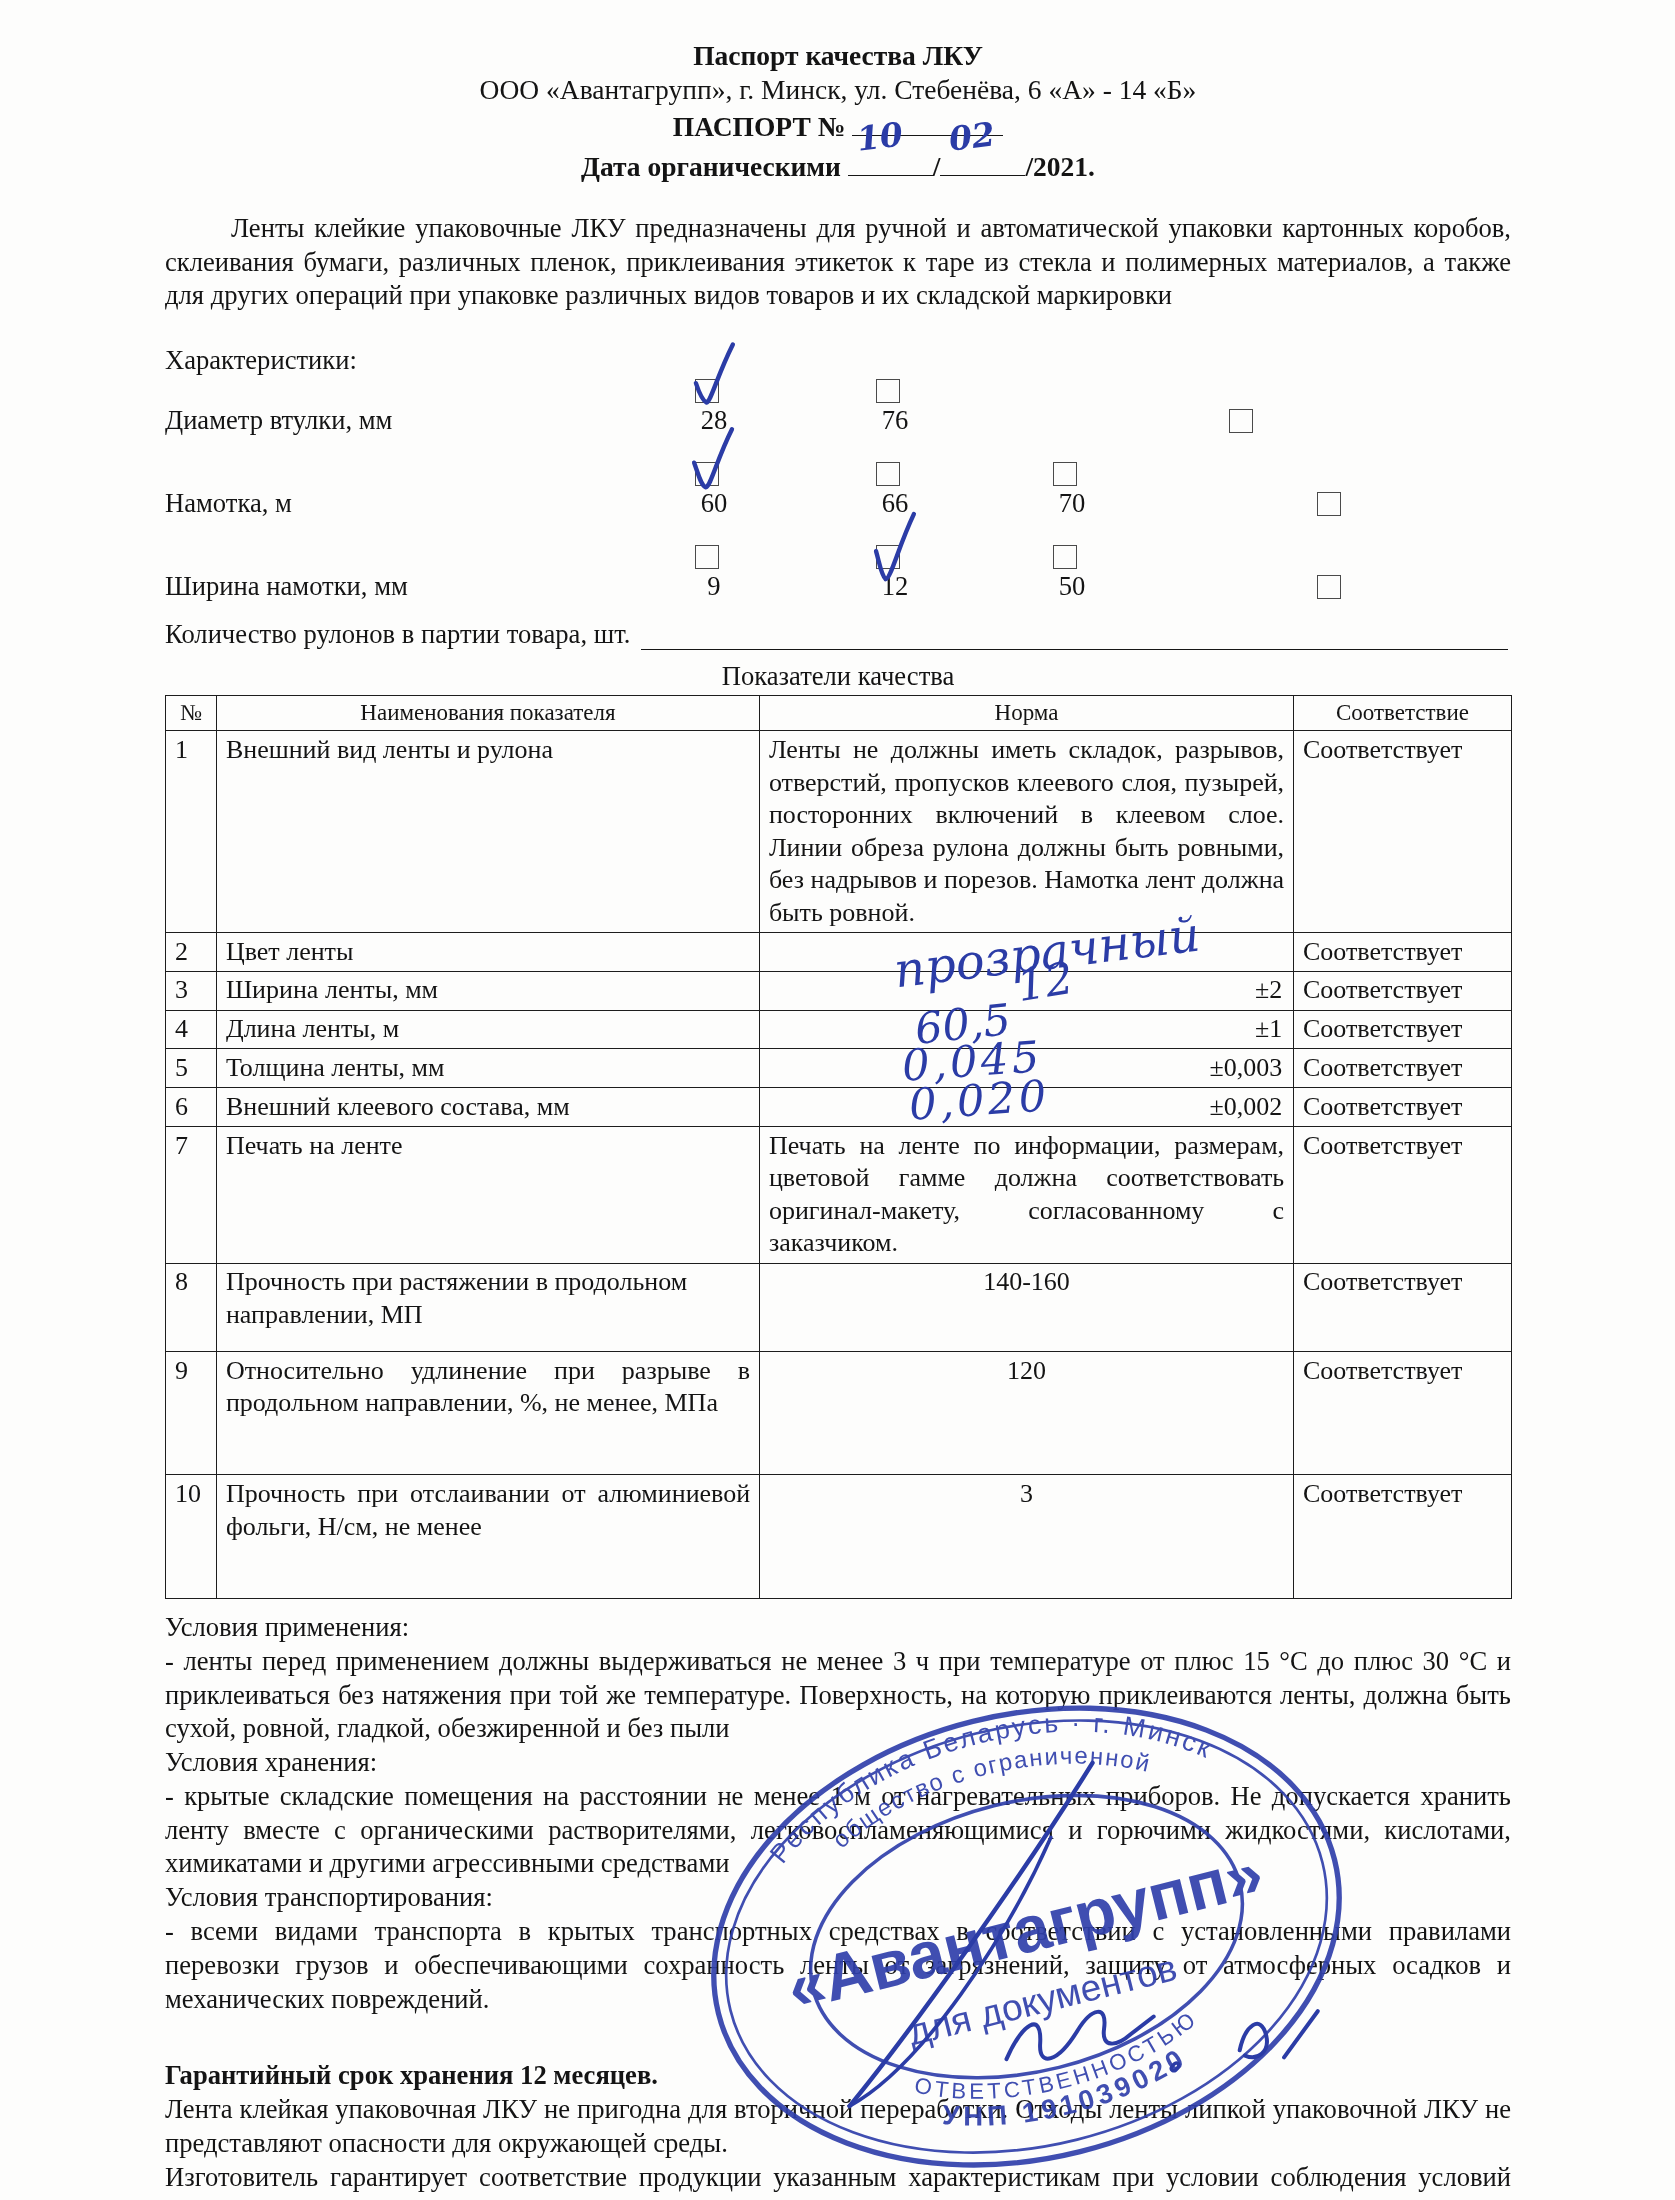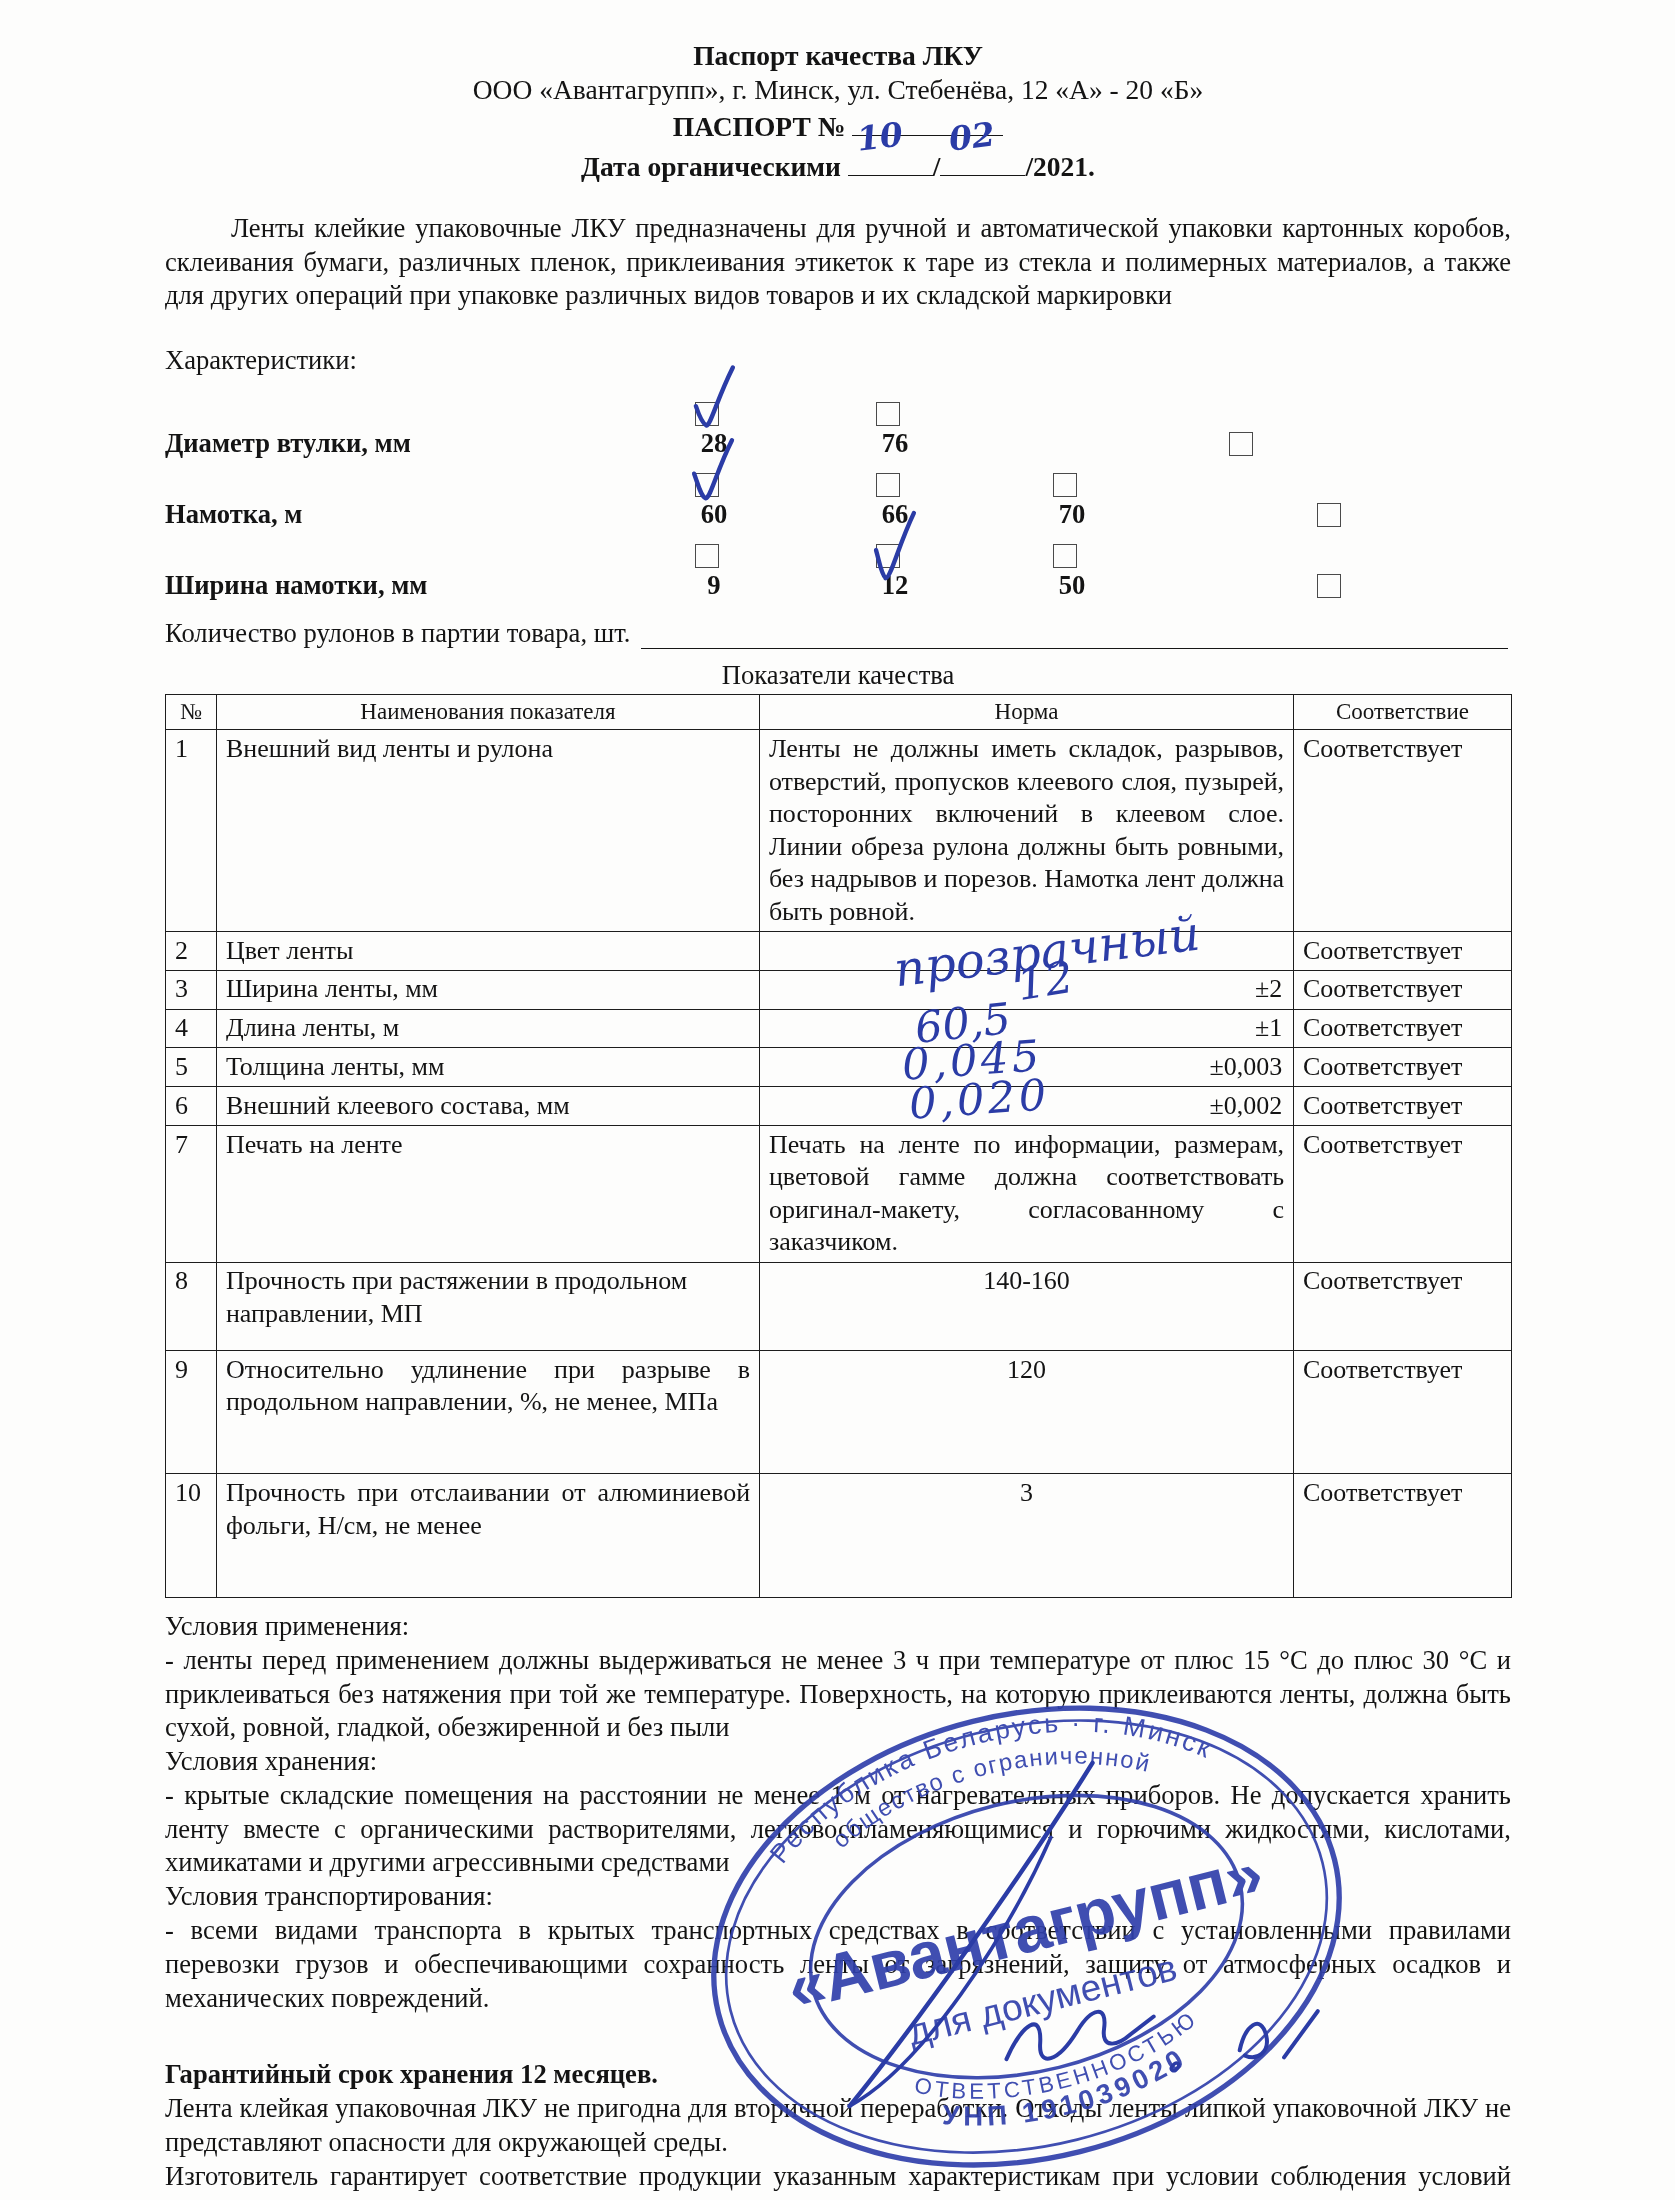--- a/index.html
+++ b/index.html
@@ -7,21 +7,21 @@
         font-family:"Liberation Serif",serif;color:#141414;}
   .content{padding:39px 165px 0 165px;position:relative;}
   .center{text-align:center;}
   .b{font-weight:bold;}
   .hdr-line{font-size:27.5px;line-height:1.24;}
   .blank{display:inline-block;border-bottom:1.8px solid #161616;height:1em;vertical-align:baseline;position:relative;}
   .hw{font-family:"DejaVu Serif",serif;font-style:italic;color:#2b3ca6;white-space:nowrap;}
   .date-hw{position:absolute;left:8.9px;top:-30px;font-size:33px;transform:rotate(-7deg);}
   .intro{font-size:26.6px;line-height:1.27;text-align:justify;text-indent:66px;margin:28px 0 0 0;}
   .chars{margin-top:32px;font-size:26.6px;}
-  .char-grid{display:grid;grid-template-columns:457px 184px 178px 176px 1fr;row-gap:14px;align-items:end;margin-top:26px;font-weight:bold;}
+  .char-grid{display:grid;grid-template-columns:457px 184px 178px 176px 1fr;row-gap:26px;align-items:end;margin-top:3px;}
   .opt{display:flex;align-items:center;flex-direction:column;}
   .cb{width:22px;height:22px;border:1.8px solid #4a4a4a;position:relative;flex:none;margin-right:14px;margin-bottom:1.8px;background:#fff0;}
   .tick{position:absolute;left:-8px;top:-41px;overflow:visible;}
   .optline{border-bottom:1.8px solid #161616;flex:1;height:1em;margin-right:3.5px;}
   .span2{grid-column:4/6;}
   .rolls{display:flex;align-items:flex-end;margin-top:17.7px;font-size:26.6px;}
   .rolls .optline{margin-left:10.6px;}
   .tbl-title{text-align:center;font-size:26.6px;margin-top:10.6px;}
   table.qt{border-collapse:collapse;width:1346px;font-size:26px;margin-top:3.5px;table-layout:fixed;}
   .qt td,.qt th{border:1.8px solid #1d1d1d;vertical-align:top;padding:2.7px 8.9px;line-height:1.25;}
@@ -47,21 +47,21 @@
   .overlay-svg{position:absolute;left:0;top:0;width:1676px;height:2201px;pointer-events:none;}
 </style>
 </head>
 <body>
 
 <div class="page">
   <div class="content">
 
     <div class="center">
       <div class="hdr-line b">Паспорт качества ЛКУ</div>
-      <div class="hdr-line">ООО «Авантагрупп», г. Минск, ул. Стебенёва, 12 «А» - 20 «Б»</div>
+      <div class="hdr-line">ООО «Авантагрупп», г. Минск, ул. Стебенёва, 6 «А» - 14 «Б»</div>
       <div class="hdr-line b">
         <span>ПАСПОРТ №</span>
         <span class="blank" style="width:151px;"></span>
       </div>
       <div class="hdr-line b" style="margin-top:3.5px;">
         <span>Дата органическими</span>
         <span class="blank" style="width:85px;">
           <span class="hw date-hw">10</span>
         </span><span>/</span><span class="blank" style="width:85px;">
           <span class="hw date-hw">02</span>

